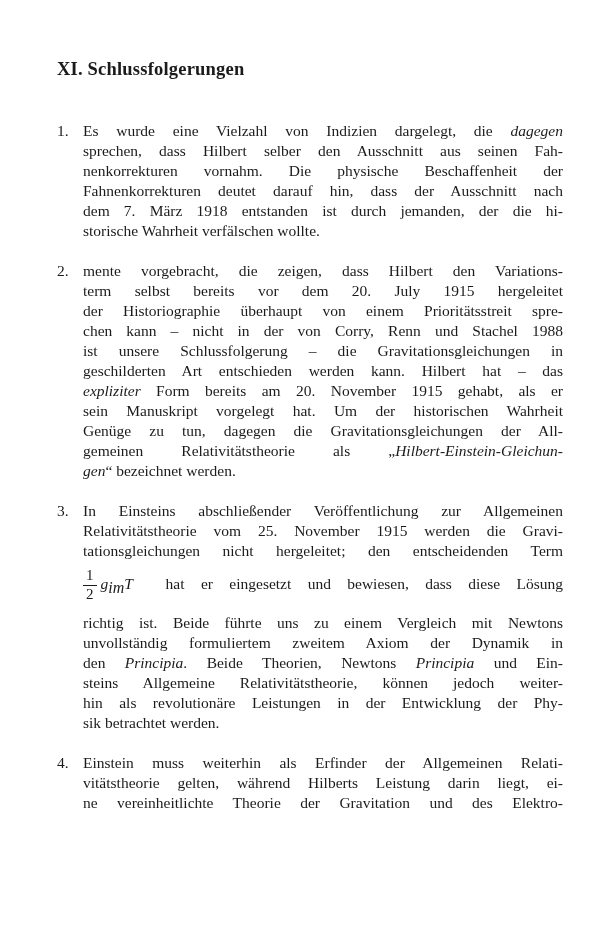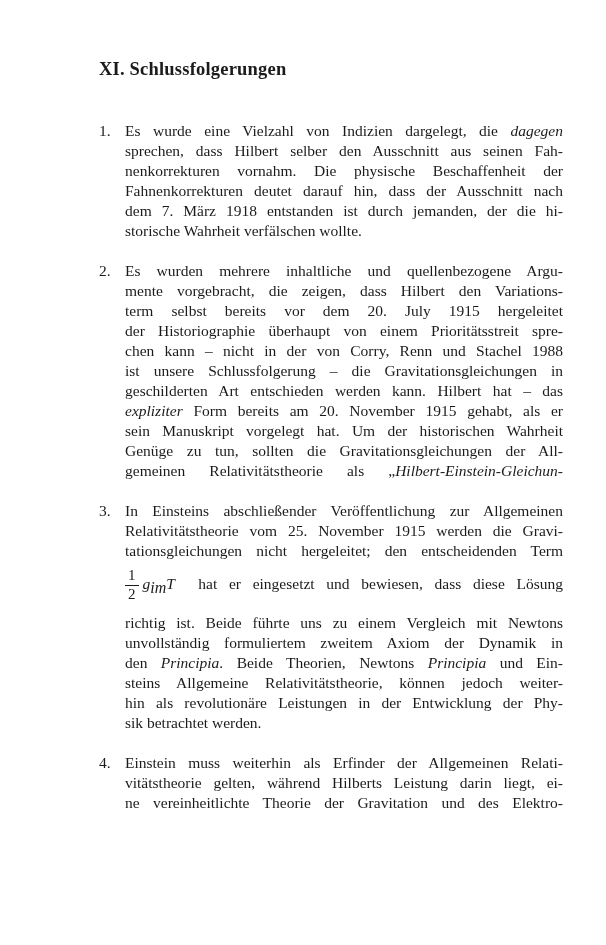--- a/index.html
+++ b/index.html
@@ -2,21 +2,21 @@
 <html><head>
 <meta charset="utf-8">
 <style>
   html, body { margin: 0; padding: 0; background: #ffffff; }
   .page {
     position: relative;
     width: 606px;
     height: 945px;
     background: #ffffff;
     box-sizing: border-box;
-    padding: 57px 43px 0 99px;
+    padding: 57px 43px 0 57px;
     font-family: "Liberation Serif", "DejaVu Serif", serif;
     color: #1b1b1b;
     overflow: hidden;
   }
   .title {
     font-size: 18.5px;
     font-weight: bold;
     line-height: 24px;
     letter-spacing: 0.2px;
   }
@@ -66,31 +66,31 @@
           <div class="line"><span>sprechen, dass Hilbert selber den Ausschnitt aus seinen Fah-</span></div>
           <div class="line"><span>nenkorrekturen vornahm. Die physische Beschaffenheit der</span></div>
           <div class="line"><span>Fahnenkorrekturen deutet darauf hin, dass der Ausschnitt nach</span></div>
           <div class="line"><span>dem 7. März 1918 entstanden ist durch jemanden, der die hi-</span></div>
           <div class="line lastline"><span>storische Wahrheit verfälschen wollte.</span></div>
         </div>
       </div>
       <div class="item">
         <div class="num">2.</div>
         <div class="body">
-          <div class="line"><span>Es wurden mehrere inhaltliche und quellenbezogene Argu-</span></div>
           <div class="line"><span>mente vorgebracht, die zeigen, dass Hilbert den Variations-</span></div>
           <div class="line"><span>term selbst bereits vor dem 20. July 1915 hergeleitet</span></div>
           <div class="line"><span>der Historiographie überhaupt von einem Prioritätsstreit spre-</span></div>
           <div class="line"><span>chen kann – nicht in der von Corry, Renn und Stachel 1988</span></div>
           <div class="line"><span>ist unsere Schlussfolgerung – die Gravitationsgleichungen in</span></div>
           <div class="line"><span>geschilderten Art entschieden werden kann. Hilbert hat – das</span></div>
           <div class="line"><span class="it">expliziter</span><span> Form bereits am 20. November 1915 gehabt, als er</span></div>
           <div class="line"><span>sein Manuskript vorgelegt hat. Um der historischen Wahrheit</span></div>
-          <div class="line"><span>Genüge zu tun, sollten die Gravitationsgleichungen der All-</span></div>
+          <div class="line"><span>Genüge zu tun, dagegen die Gravitationsgleichungen der All-</span></div>
           <div class="line"><span>gemeinen Relativitätstheorie als „</span><span class="it">Hilbert-Einstein-Gleichun-</span></div>
+          <div class="line lastline"><span class="it">gen</span><span>“ bezeichnet werden.</span></div>
         </div>
       </div>
       <div class="item">
         <div class="num">3.</div>
         <div class="body">
           <div class="line"><span>In Einsteins abschließender Veröffentlichung zur Allgemeinen</span></div>
           <div class="line"><span>Relativitätstheorie vom 25. November 1915 werden die Gravi-</span></div>
           <div class="line"><span>tationsgleichungen nicht hergeleitet; den entscheidenden Term</span></div>
           <div class="line fline"><span class="frac">
               <span class="fn">1</span>

